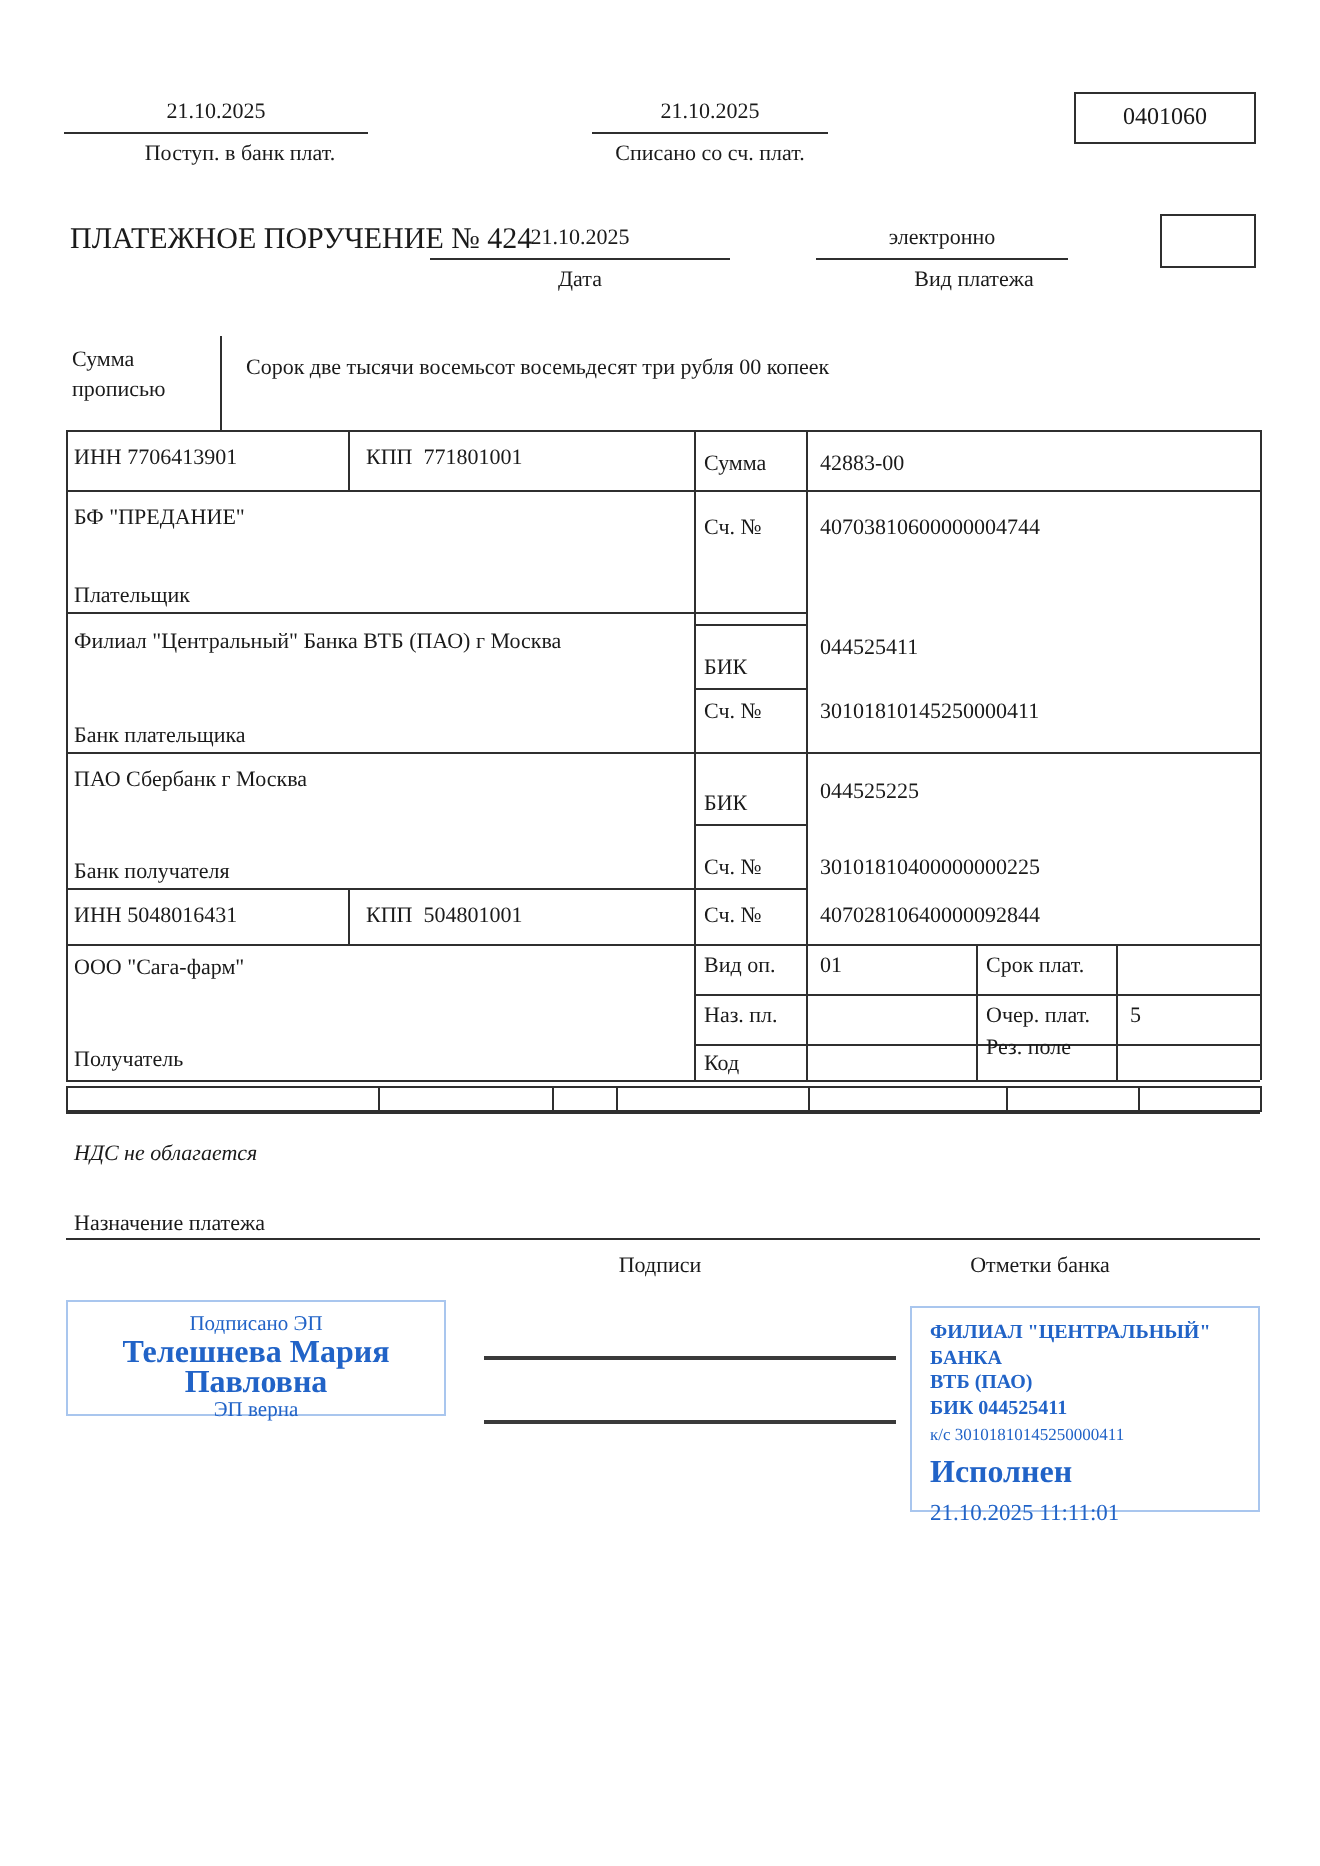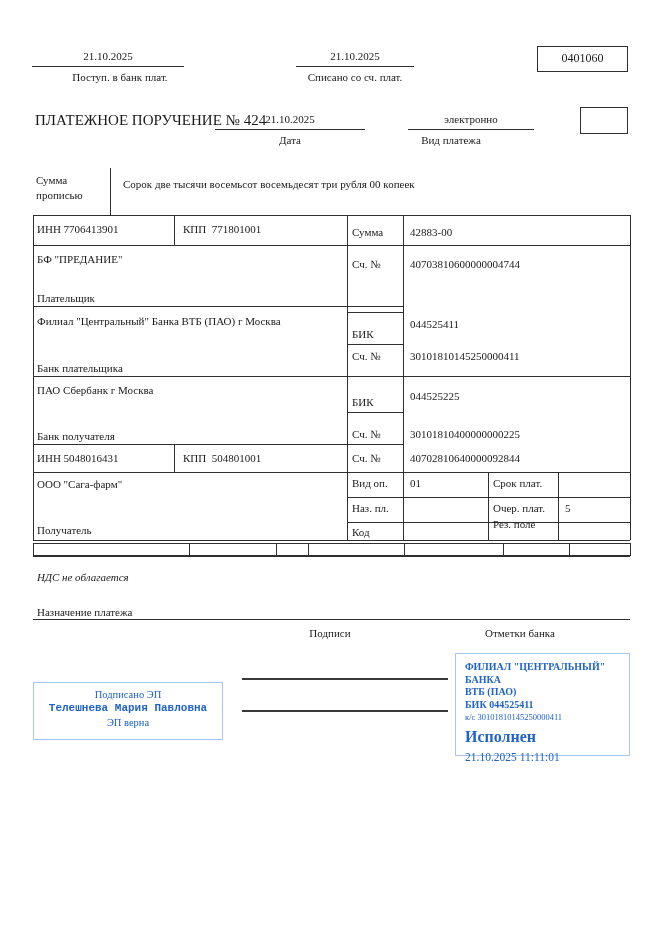--- a/index.html
+++ b/index.html
@@ -9,21 +9,21 @@
   .wrap{white-space:normal;}
   .ctr{text-align:center;}
   .hl{position:absolute;height:1px;background:#2f2f2f;}
   .hl2{position:absolute;height:2px;background:#2f2f2f;}
   .vl{position:absolute;width:1px;background:#2f2f2f;}
   .ubox{position:absolute;border:1.5px solid #2f2f2f;box-sizing:border-box;}
   .fld{position:absolute;border-bottom:1.2px solid #2f2f2f;text-align:center;height:17px;box-sizing:border-box;}
   .stamp{position:absolute;border:1.5px solid #a9c6ee;box-sizing:border-box;color:#2163c7;}
   .sig-line{position:absolute;height:1.5px;background:#3a3a3a;}
   .s-small{font-size:10.5px;line-height:13px;}
-  .s-name{font-size:11px;font-weight:bold;line-height:15px;font-family:Liberation Mono, monospace;}
+  .s-name{font-size:16px;font-weight:bold;line-height:15px;}
   .b-line{font-size:10px;font-weight:bold;line-height:12.5px;}
   .b-corr{font-size:8.5px;line-height:12px;}
   .b-status{font-size:16px;font-weight:bold;line-height:16px;margin-top:6px;}
   .b-dt{font-size:11.5px;line-height:14px;margin-top:5px;}
 </style>
 </head>
 <body>
 
 <div class="doc">
 
@@ -31,21 +31,21 @@
   <div class="t ctr" style="left:44px;top:71px;width:152px;">Поступ. в банк плат.</div>
   <div class="fld" style="left:296px;top:50px;width:118px;"><span>21.10.2025</span></div>
   <div class="t ctr" style="left:281px;top:71px;width:148px;">Списано со сч. плат.</div>
 
   <div class="ubox ctr" style="left:537px;top:46px;width:91px;height:26px;font-size:12px;line-height:23px;"><span>0401060</span></div>
 
   <div class="t" style="left:35px;top:114px;font-size:15px;">ПЛАТЕЖНОЕ ПОРУЧЕНИЕ № 424</div>
   <div class="fld" style="left:215px;top:113px;width:150px;"><span>21.10.2025</span></div>
   <div class="t ctr" style="left:215px;top:134px;width:150px;">Дата</div>
   <div class="fld" style="left:408px;top:113px;width:126px;"><span>электронно</span></div>
-  <div class="t ctr" style="left:388px;top:134px;width:126px;">Вид платежа</div>
+  <div class="t ctr" style="left:424px;top:134px;width:126px;">Вид платежа</div>
   <div class="ubox" style="left:580px;top:107px;width:48px;height:27px;"></div>
 
   <div class="vl" style="left:110px;top:168px;height:47px;"></div>
   <div class="t wrap" style="left:36px;top:173px;width:62px;line-height:15px;">Сумма прописью</div>
   <div class="t" style="left:123px;top:178px;">Сорок две тысячи восемьсот восемьдесят три рубля 00 копеек</div>
 
   <div class="hl" style="left:33px;top:215px;width:597px;"></div>
   <div class="hl" style="left:33px;top:245px;width:597px;"></div>
   <div class="hl" style="left:33px;top:306px;width:370px;"></div>
   <div class="hl" style="left:347px;top:312px;width:56px;"></div>
@@ -121,21 +121,21 @@
   <div class="t" style="left:565px;top:518px;"></div>
   <div class="t" style="left:37px;top:524px;">Получатель</div>
 
   <div class="t" style="left:37px;top:571px;font-style:italic;">НДС не облагается</div>
   <div class="t" style="left:37px;top:606px;">Назначение платежа</div>
   <div class="hl" style="left:33px;top:619px;width:597px;"></div>
 
   <div class="t ctr" style="left:250px;top:627px;width:160px;">Подписи</div>
   <div class="t ctr" style="left:440px;top:627px;width:160px;">Отметки банка</div>
 
-  <div class="stamp ctr" style="left:33px;top:650px;width:190px;height:58px;padding-top:5px;margin-top:32px;">
+  <div class="stamp ctr" style="left:33px;top:650px;width:190px;height:58px;padding-top:5px;">
     <div class="s-small">Подписано ЭП</div>
     <div class="s-name">Телешнева Мария Павловна</div>
     <div class="s-small">ЭП верна</div>
   </div>
 
   <div class="sig-line" style="left:242px;top:678px;width:206px;"></div>
   <div class="sig-line" style="left:242px;top:710px;width:206px;"></div>
 
   <div class="stamp" style="left:455px;top:653px;width:175px;height:103px;padding:7px 4px 0 9px;">
     <div class="b-line">ФИЛИАЛ "ЦЕНТРАЛЬНЫЙ" БАНКА</div>

